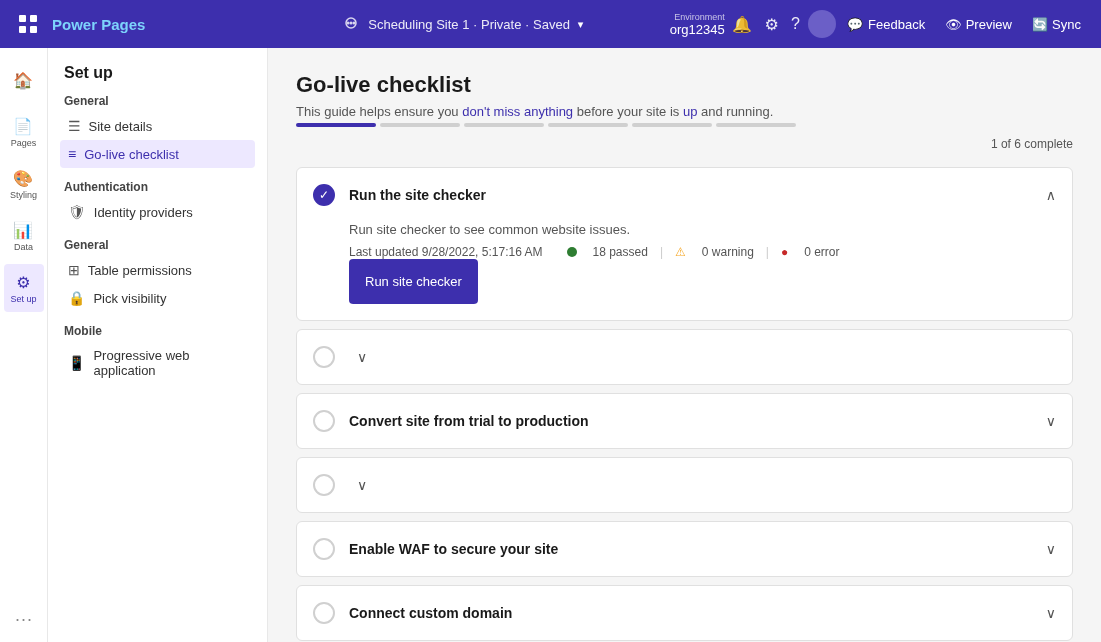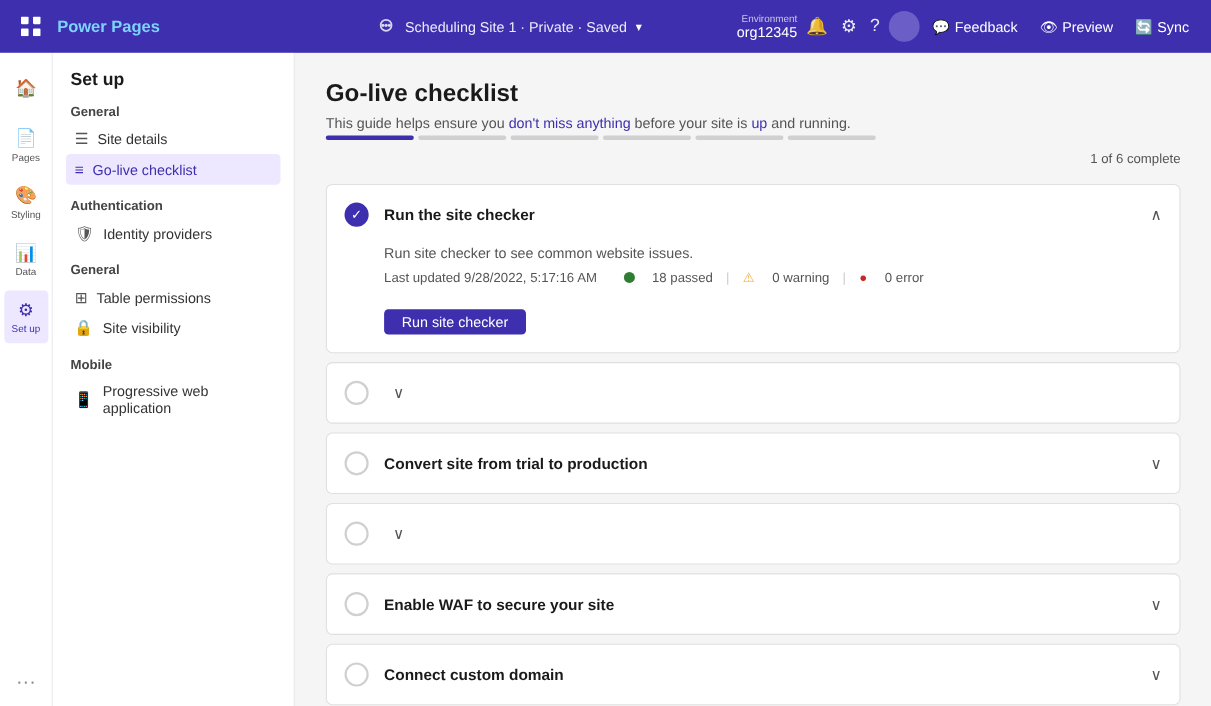--- a/index.html
+++ b/index.html
@@ -81,26 +81,26 @@
     .checklist-item { background: white; border: 1px solid #e0e0e0; border-radius: 6px; overflow: hidden; }
     .checklist-item-header { display: flex; align-items: center; padding: 16px; cursor: pointer; }
     .check-circle { width: 22px; height: 22px; border-radius: 50%; border: 2px solid #d0d0d0; display: flex; align-items: center; justify-content: center; flex-shrink: 0; margin-right: 14px; }
     .check-circle.checked { background: #3d2fad; border-color: #3d2fad; color: white; font-size: 12px; }
     .checklist-item-title { font-size: 14px; font-weight: 700; color: #1a1a1a; flex: 1; }
     .chevron-icon { color: #555; font-size: 14px; margin-left: 8px; }
 
     
     .checklist-item-body { padding: 0 16px 16px 52px; }
     .item-description { font-size: 13px; color: #555; margin-bottom: 8px; }
-    .item-stats { display: flex; align-items: center; gap: 12px; font-size: 12px; color: #555; margin-bottom: 22px; }
+    .item-stats { display: flex; align-items: center; gap: 12px; font-size: 12px; color: #555; margin-bottom: 0; }
     .stat { display: flex; align-items: center; gap: 16px; }
     .stat-dot { width: 10px; height: 10px; border-radius: 50%; }
     .stat-dot.green { background: #2e7d32; }
     .stat-separator { color: #ccc; }
-    .btn-run { background: #3d2fad; color: white; border: none; padding: 4px 16px; border-radius: 4px; font-size: 13px; cursor: pointer; }
+    .btn-run { background: #3d2fad; color: white; border: none; padding: 15px 16px; border-radius: 4px; font-size: 13px; cursor: pointer; }
     .last-updated { font-size: 12px; color: #555; margin-right: 12px; }
 
     
     .warning-triangle { color: #f5a623; font-size: 12px; }
     
     .error-circle { color: #c62828; font-size: 12px; }
 
     .stat-value { font-weight: 500; }
   </style>
 </head>
@@ -194,21 +194,21 @@
       <span>Identity providers</span>
     </div>
 
     <div class="sidebar-section-label">General</div>
     <div class="sidebar-item">
       <span class="si-icon">⊞</span>
       <span>Table permissions</span>
     </div>
     <div class="sidebar-item">
       <span class="si-icon">🔒</span>
-      <span>Site visibility</span>
+      <span>Pick visibility</span>
     </div>
 
     <div class="sidebar-section-label">Mobile</div>
     <div class="sidebar-item">
       <span class="si-icon">📱</span>
       <span>Progressive web application</span>
     </div>
   </div>
 
   <div class="content">

